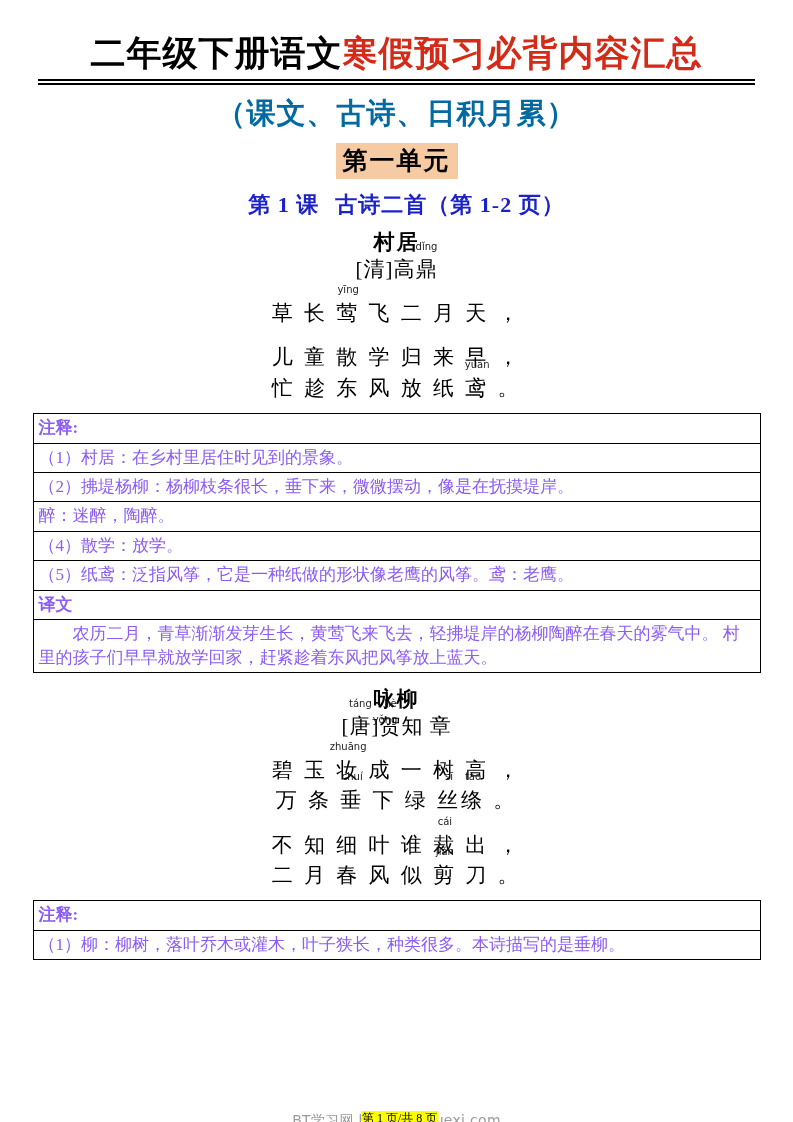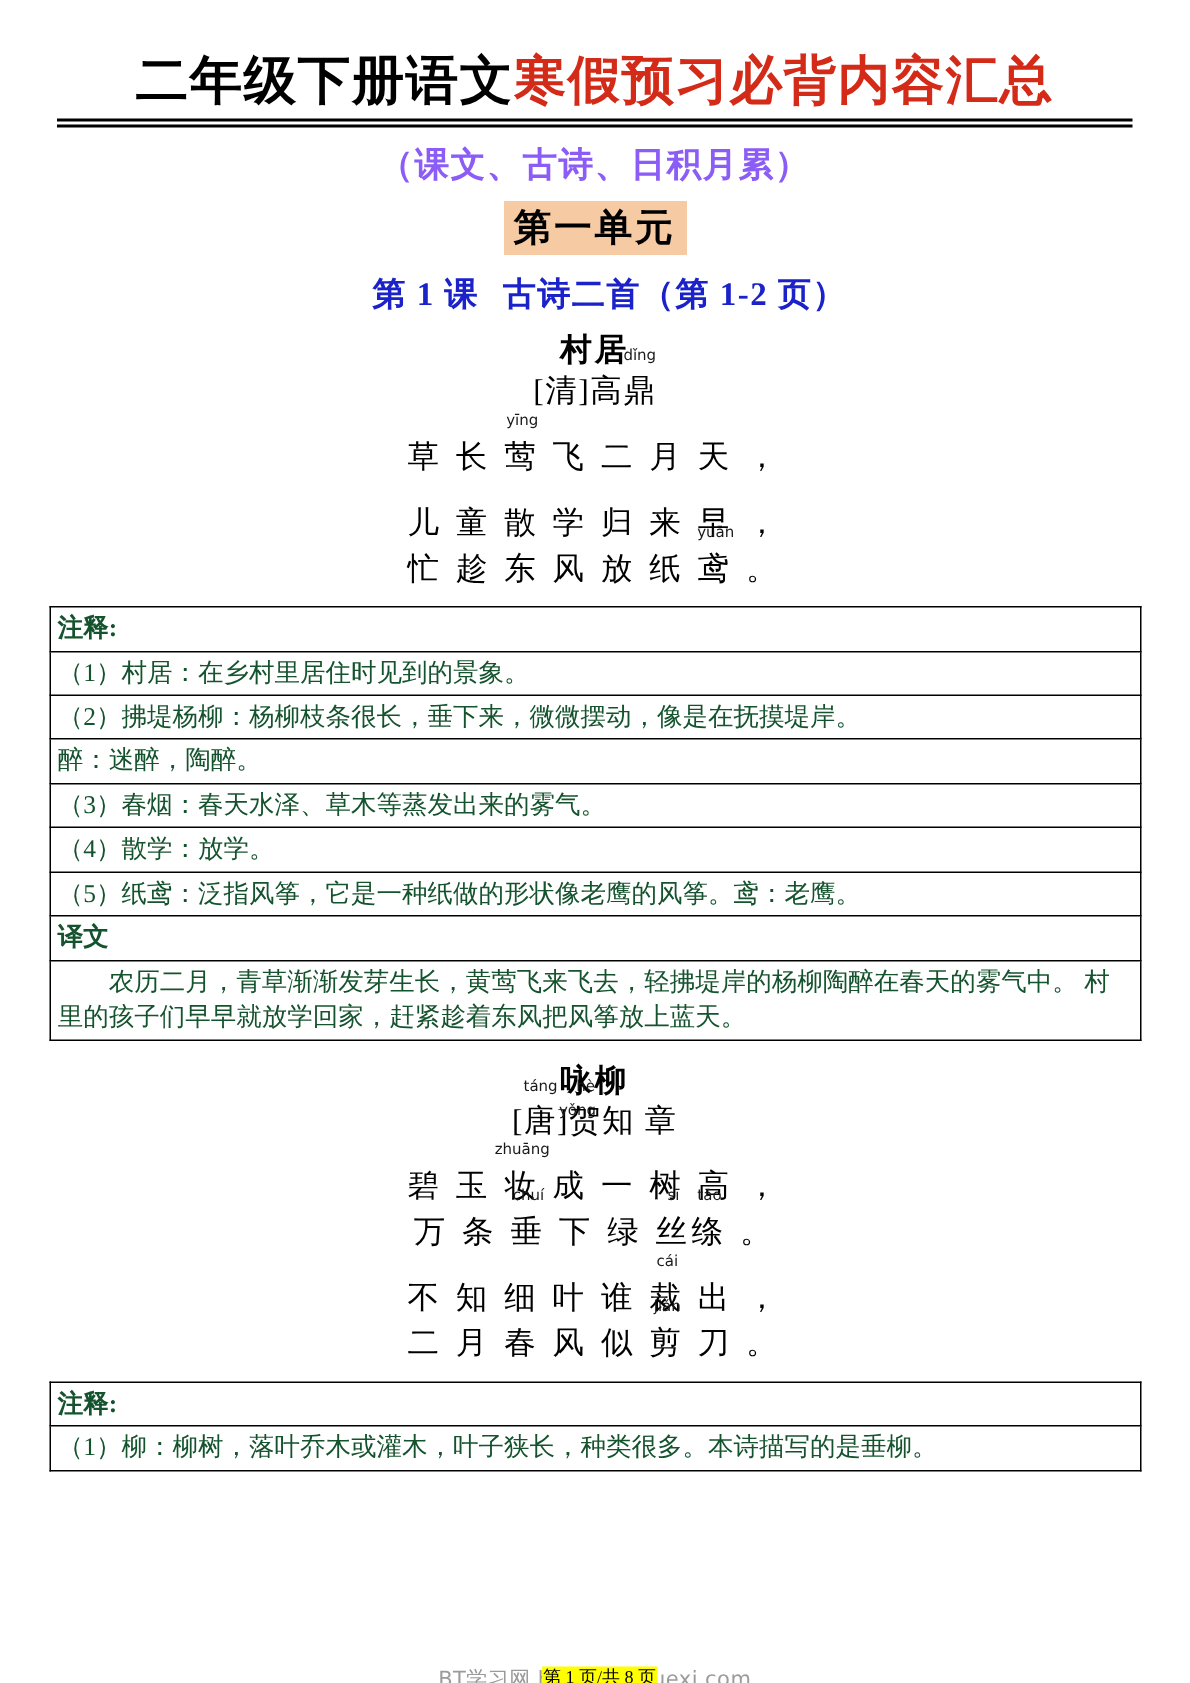--- a/index.html
+++ b/index.html
@@ -42,23 +42,23 @@
     width: 717px;
     margin: 5px auto 0 auto;
     border-top: 2px solid #000;
     border-bottom: 2px solid #000;
     height: 2px;
     box-sizing: content-box;
   }
 
   .subtitle {
     margin-top: 9px;
-    font-size: 23px;
-    font-weight: bold;
-    color: #8b5cf6;
+    font-size: 29px;
+    font-weight: bold;
+    color: #0369a1;
     letter-spacing: 1px;
   }
 
   .unit-banner-wrap {
     margin-top: 9px;
     text-align: center;
   }
   .unit-banner {
     display: inline-block;
     background: #f6caa3;
@@ -135,21 +135,21 @@
     width: 728px;
     margin: 0 auto;
     border-collapse: collapse;
     table-layout: fixed;
   }
   .note-table td {
     border: 1px solid #000000;
     padding: 2px 5px 3px 5px;
     font-size: 17px;
     line-height: 1.38;
-    color: #14532d;
+    color: #8b5cf6;
     vertical-align: middle;
   }
   .note-head {
     color: #d42a18;
     font-weight: bold;
     font-size: 17px;
   }
   .trans-cell {
     text-indent: 34px;
     line-height: 1.5;
@@ -244,23 +244,20 @@
       <tr>
         <td>（1）村居：在乡村里居住时见到的景象。</td>
       </tr>
       <tr>
         <td>（2）拂堤杨柳：杨柳枝条很长，垂下来，微微摆动，像是在抚摸堤岸。</td>
       </tr>
       <tr>
         <td>醉：迷醉，陶醉。</td>
       </tr>
       <tr>
-        <td>（3）春烟：春天水泽、草木等蒸发出来的雾气。</td>
-      </tr>
-      <tr>
         <td>（4）散学：放学。</td>
       </tr>
       <tr>
         <td>（5）纸鸢：泛指风筝，它是一种纸做的形状像老鹰的风筝。鸢：老鹰。</td>
       </tr>
       <tr>
         <td class="note-head">译文</td>
       </tr>
       <tr>
         <td class="trans-cell">农历二月，青草渐渐发芽生长，黄莺飞来飞去，轻拂堤岸的杨柳陶醉在春天的雾气中。 村里的孩子们早早就放学回家，赶紧趁着东风把风筝放上蓝天。</td>

